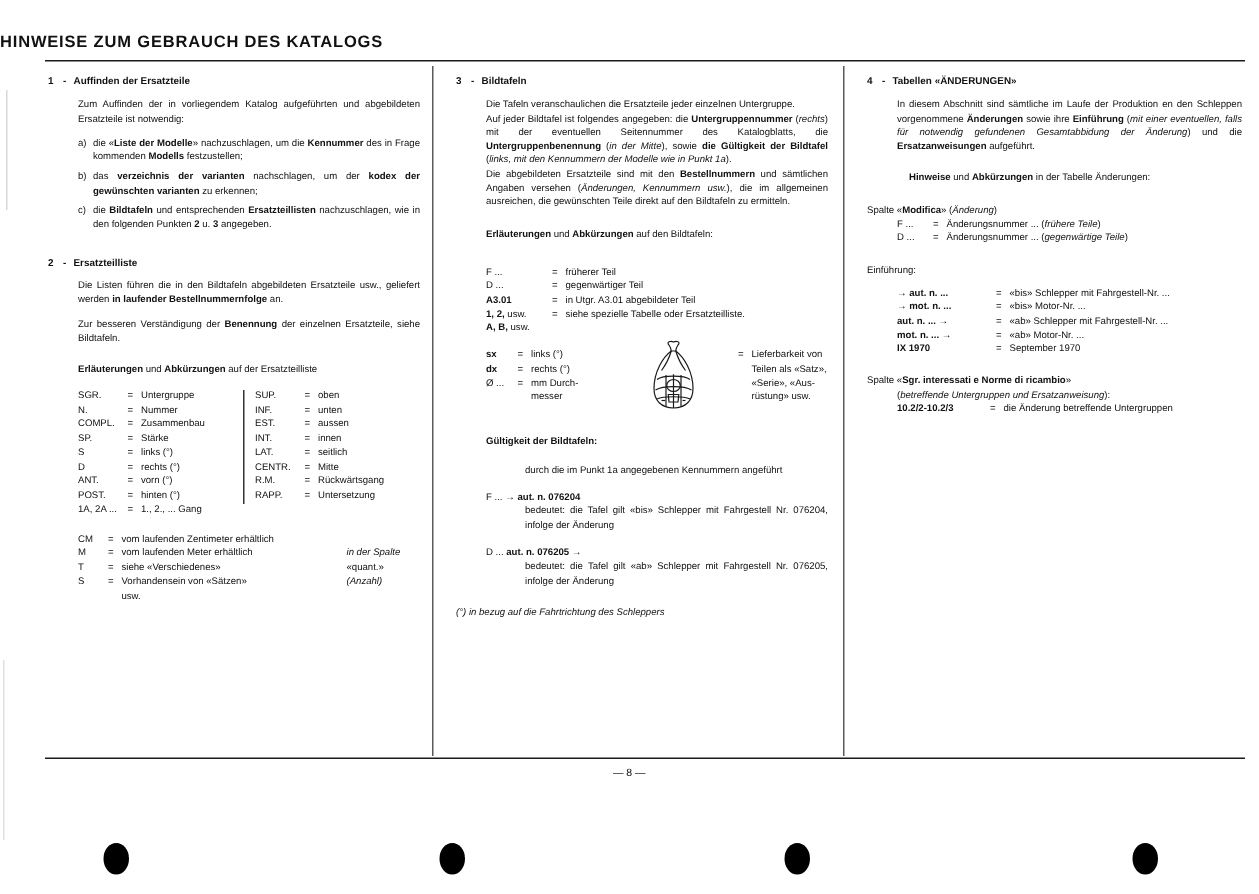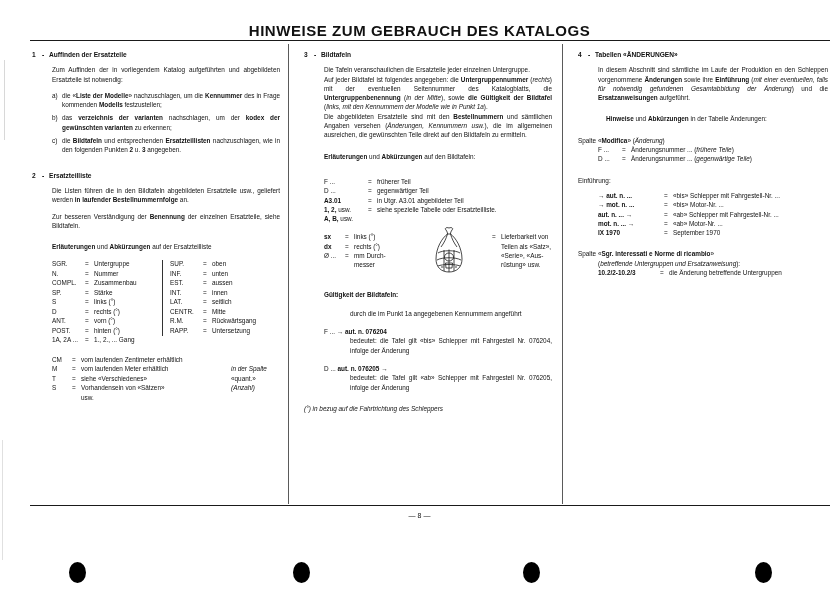--- a/index.html
+++ b/index.html
@@ -39,22 +39,22 @@
     width: 1px;
     height: 120px;
     background: #e0e0e0;
   }
 
   .doc-title {
     position: absolute;
     left: 0;
     top: 22px;
     width: 839px;
-    text-align: center;
-    font-size: 15px;
+    text-align: left;
+    font-size: 11px;
     font-weight: bold;
     letter-spacing: 0.55px;
   }
 
   .rule-top {
     position: absolute;
     left: 30px;
     top: 40px;
     width: 800px;
     height: 1.4px;

